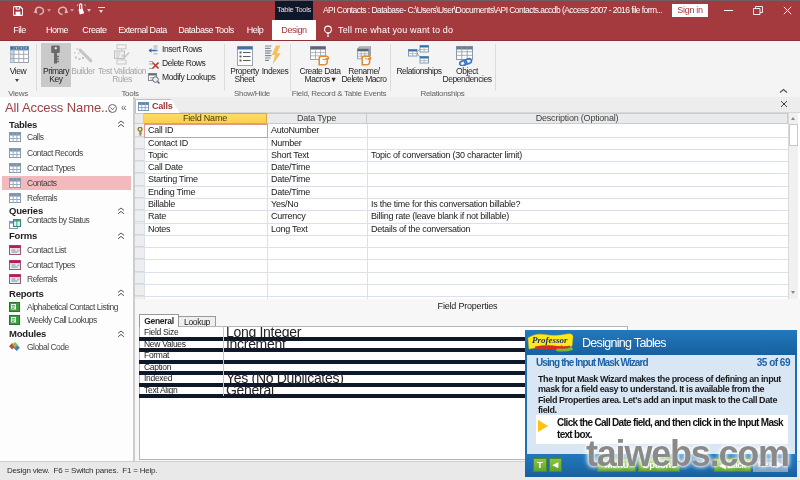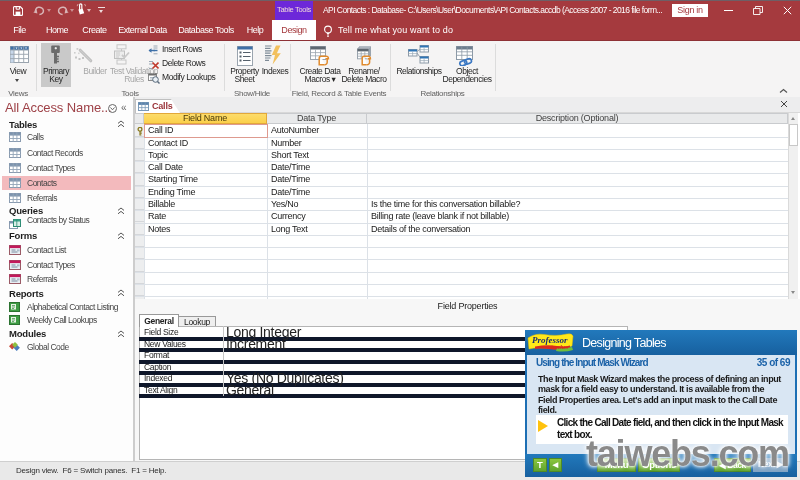--- a/index.html
+++ b/index.html
@@ -6,21 +6,21 @@
   body{width:800px;height:480px;overflow:hidden;position:relative;background:#fff;
        font-family:"Liberation Sans",sans-serif;-webkit-font-smoothing:antialiased;}
   .abs{position:absolute;}
   #titlebar{left:0;top:0;width:800px;height:20px;background:#A53A3E;}
   #tabrow{left:0;top:20px;width:800px;height:21px;background:#A53A3E;}
   .rtab{position:absolute;top:0;height:21px;color:#fff;font-size:9px;letter-spacing:-0.45px;line-height:21px;text-align:center;}
   #ribbon{left:0;top:40px;width:800px;height:56px;background:#F5F4F4;border-bottom:1px solid #D8D8D8;border-top:1px solid #8E3136;box-sizing:content-box;}
   .gsep{position:absolute;top:3px;width:1px;height:47px;background:#DCDCDC;}
   .glabel{position:absolute;top:48px;font-size:8px;letter-spacing:-0.3px;color:#5F5F5F;text-align:center;white-space:nowrap;}
   .blabel{position:absolute;font-size:8.5px;letter-spacing:-0.45px;color:#262626;text-align:center;line-height:7.8px;white-space:nowrap;}
-  .gray{color:#A6A6A6;margin-left:12px;}
+  .gray{color:#A6A6A6;}
   #navpane{left:0;top:97px;width:133px;height:364px;background:#FDFDFD;border-right:2px solid #CDCDCD;}
   .nhead{position:absolute;left:9px;font-size:9.5px;letter-spacing:-0.2px;font-weight:bold;color:#1E1E1E;white-space:nowrap;}
   .nitem{position:absolute;left:27px;font-size:8.5px;letter-spacing:-0.5px;color:#454545;white-space:nowrap;}
   #tabbar{left:135px;top:97px;width:665px;height:16px;background:#EDEDEE;border-bottom:1px solid #D8D8D8;box-sizing:border-box;}
   #grid{left:135px;top:113px;width:662px;height:186px;background:#fff;}
   .hcell{position:absolute;top:0;height:9.3px;line-height:9.8px;background:#E9EAEB;border-right:1px solid #C9CBCE;border-bottom:1px solid #C9CBCE;border-top:1px solid #C9CBCE;font-size:9px;letter-spacing:-0.2px;color:#3F3F3F;text-align:center;box-sizing:content-box;}
   .gcell{position:absolute;font-size:9px;letter-spacing:-0.25px;color:#1A1A1A;line-height:12.27px;padding-left:4px;white-space:nowrap;overflow:hidden;}
   .rline{position:absolute;left:0;width:653px;height:1px;background:#DCE1E7;}
   .cline{position:absolute;top:11.3px;width:1px;height:174.7px;background:#DCE1E7;}
   #lowerpane{left:135px;top:299px;width:665px;height:162px;background:#F7F7F7;}
@@ -50,21 +50,21 @@
   </svg>
   <div class="abs" style="left:70px;top:9px;width:0;height:0;border-left:2.5px solid transparent;border-right:2.5px solid transparent;border-top:3.5px solid #C98F92"></div>
   <svg class="abs" style="left:76px;top:3px" width="10" height="13" viewBox="0 0 10 13">
     <path d="M3.6 7 V2 a1.1 1.1 0 0 1 2.2 0 V6" fill="none" stroke="#fff" stroke-width="1.2"></path>
     <path d="M2.4 6.6 L3.8 11.6 8.2 10.2 6.6 5.6 5.8 6 z" fill="#fff"></path>
     <path d="M1.2 3.2 a3.4 3.4 0 0 1 1 -2.2 M8.5 1 a3.4 3.4 0 0 1 1 2.2" fill="none" stroke="#DFBFC0" stroke-width="0.8"></path>
   </svg>
   <div class="abs" style="left:87px;top:8.5px;width:0;height:0;border-left:2.5px solid transparent;border-right:2.5px solid transparent;border-top:3.5px solid #DFBFC0"></div>
   <div class="abs" style="left:98px;top:6.5px;width:7px;height:1.4px;background:#EFDDDE"></div>
   <div class="abs" style="left:99px;top:10px;width:0;height:0;border-left:2.8px solid transparent;border-right:2.8px solid transparent;border-top:3.5px solid #EFDDDE"></div>
-  <div class="abs" style="left:275px;top:0;width:38px;height:20px;background:#6d28d9;color:#F0D8D9;font-size:7.5px;letter-spacing:-0.3px;text-align:center;line-height:20px;white-space:nowrap;">Table Tools</div>
+  <div class="abs" style="left:275px;top:0;width:38px;height:20px;background:#0f172a;color:#F0D8D9;font-size:7.5px;letter-spacing:-0.3px;text-align:center;line-height:20px;white-space:nowrap;">Table Tools</div>
   <div class="abs" style="left:323px;top:0;width:341px;height:20px;overflow:hidden;color:#fff;font-size:8.5px;letter-spacing:-0.55px;line-height:20px;white-space:nowrap;">API Contacts : Database- C:\Users\User\Documents\API Contacts.accdb (Access 2007 - 2016 file form...</div>
   <div class="abs" style="left:672px;top:4px;width:36px;height:13px;background:#fff;color:#A5393D;font-size:9px;letter-spacing:-0.3px;text-align:center;line-height:13px;">Sign in</div>
   <div class="abs" style="left:724px;top:9.5px;width:9px;height:1.2px;background:#fff"></div>
   <svg class="abs" style="left:753px;top:6px" width="10" height="9" viewBox="0 0 10 9">
     <path d="M0.5 2.5 h6.5 v6 h-6.5 z" fill="none" stroke="#fff" stroke-width="0.9"></path>
     <path d="M2.5 2.5 v-2 h7 v6 h-2.5" fill="none" stroke="#fff" stroke-width="0.9"></path>
   </svg>
   <svg class="abs" style="left:783px;top:6px" width="9" height="9" viewBox="0 0 9 9">
     <path d="M0.8 0.8 L8.2 8.2 M8.2 0.8 L0.8 8.2" stroke="#fff" stroke-width="1"></path>
   </svg>
@@ -372,20 +372,21 @@
 <div class="rline" style="top:170.8px;"></div>
 <div class="abs" style="left:0;top:158.5px;width:9px;height:12.27px;border-bottom:1px solid #D5D7DA;box-sizing:border-box;"></div>
 <div class="rline" style="top:183.1px;"></div>
 <div class="abs" style="left:0;top:170.8px;width:9px;height:12.27px;border-bottom:1px solid #D5D7DA;box-sizing:border-box;"></div>
 <div class="gcell" style="left:9px;top:11.3px;width:119px;">Call ID</div>
 <div class="gcell" style="left:132px;top:11.3px;width:95px;">AutoNumber</div>
 <div class="gcell" style="left:9px;top:23.6px;width:119px;">Contact ID</div>
 <div class="gcell" style="left:132px;top:23.6px;width:95px;">Number</div>
 <div class="gcell" style="left:9px;top:35.8px;width:119px;">Topic</div>
 <div class="gcell" style="left:132px;top:35.8px;width:95px;">Short Text</div>
+<div class="gcell" style="left:232px;top:35.8px;width:417px;">Topic of conversation (30 character limit)</div>
 <div class="gcell" style="left:9px;top:48.1px;width:119px;">Call Date</div>
 <div class="gcell" style="left:132px;top:48.1px;width:95px;">Date/Time</div>
 <div class="gcell" style="left:9px;top:60.4px;width:119px;">Starting Time</div>
 <div class="gcell" style="left:132px;top:60.4px;width:95px;">Date/Time</div>
 <div class="gcell" style="left:9px;top:72.6px;width:119px;">Ending Time</div>
 <div class="gcell" style="left:132px;top:72.6px;width:95px;">Date/Time</div>
 <div class="gcell" style="left:9px;top:84.9px;width:119px;">Billable</div>
 <div class="gcell" style="left:132px;top:84.9px;width:95px;">Yes/No</div>
 <div class="gcell" style="left:232px;top:84.9px;width:417px;">Is the time for this conversation billable?</div>
 <div class="gcell" style="left:9px;top:97.2px;width:119px;">Rate</div>
@@ -429,21 +430,21 @@
         <div class="plabel">Indexed</div>
         <div class="pval">Yes (No Duplicates)</div>
       </div>
 <div class="prow" style="top:57.75px;">
         <div class="plabel">Text Align</div>
         <div class="pval">General</div>
       </div>
   </div>
   <div class="abs" style="left:88px;top:27px;width:1px;height:69.5px;background:#C6C6C6"></div>
 </div>
-<div id="statusbar" class="abs"><span style="margin-left:16px">Design view.&nbsp; F6 = Switch panes.&nbsp; F1 = Help.</span></div>
+<div id="statusbar" class="abs"><span style="margin-left:7px">Design view.&nbsp; F6 = Switch panes.&nbsp; F1 = Help.</span></div>
 <div id="popup" class="abs">
 <div class="abs" style="left:0;top:0;width:272px;height:147px;background:#D9E6F3;border:2px solid #1D6FB4;box-sizing:border-box;"></div>
 <div class="abs" style="left:0;top:0;width:272px;height:25px;background:linear-gradient(#2279BC,#17609F);"></div>
 <svg class="abs" style="left:2px;top:2px" width="47" height="21" viewBox="0 0 47 21">
 <path d="M1 6 Q8 1 17 2.5 Q30 4.5 40 2 Q45 1 46 4 L45 14 Q36 18 24 16.5 Q10 15 2 17 z" fill="#FFE81A" stroke="#E8C400" stroke-width="0.5"></path>
 <path d="M8 14.5 Q20 12.5 30 14 Q38 15 43 13.5 L43 16 Q34 18.5 22 17 Q12 16 8 17 z" fill="#D92B1F"></path>
 <path d="M30 16 Q38 17 45 15 L46 18 Q38 20.5 29 19 z" fill="#6FBF3A"></path>
 <text x="5" y="11" font-family="Liberation Serif,serif" font-style="italic" font-weight="bold" font-size="9" fill="#1A2E6E">Professor</text>
 <text x="24" y="16.5" font-family="Liberation Serif,serif" font-style="italic" font-weight="bold" font-size="5.5" fill="#D92B1F">teaches</text>
 </svg>

